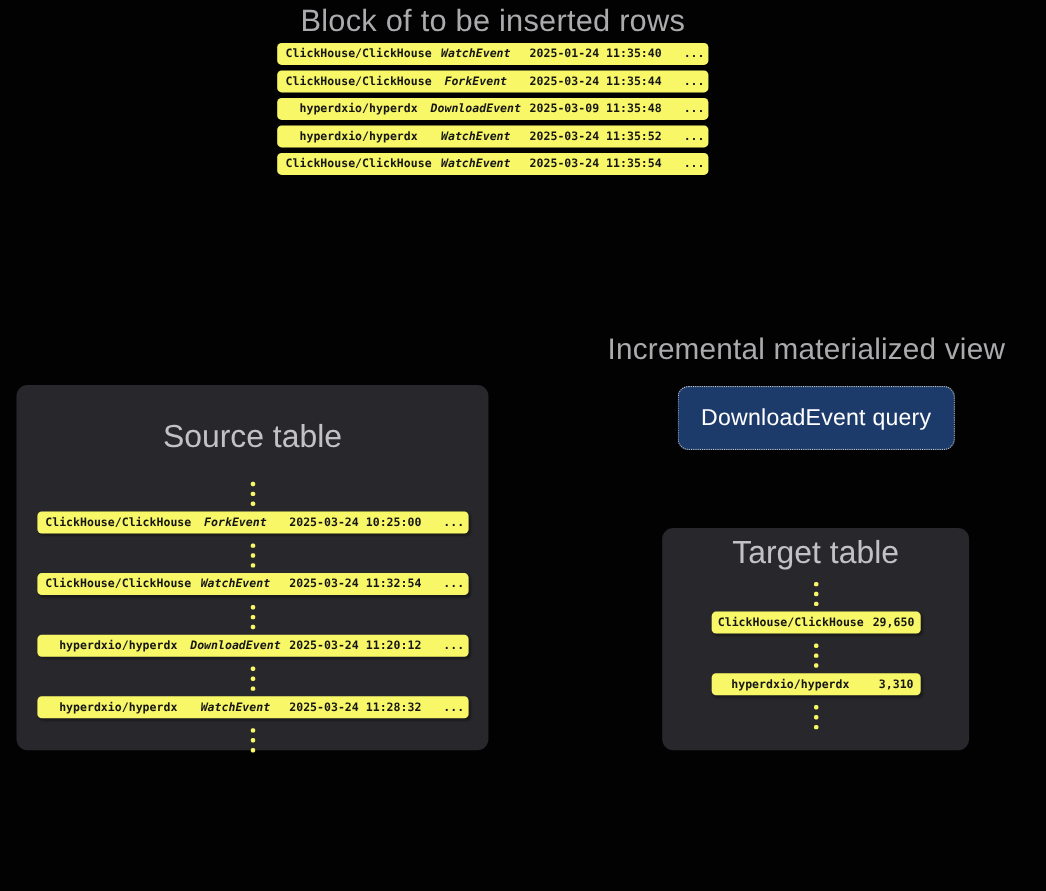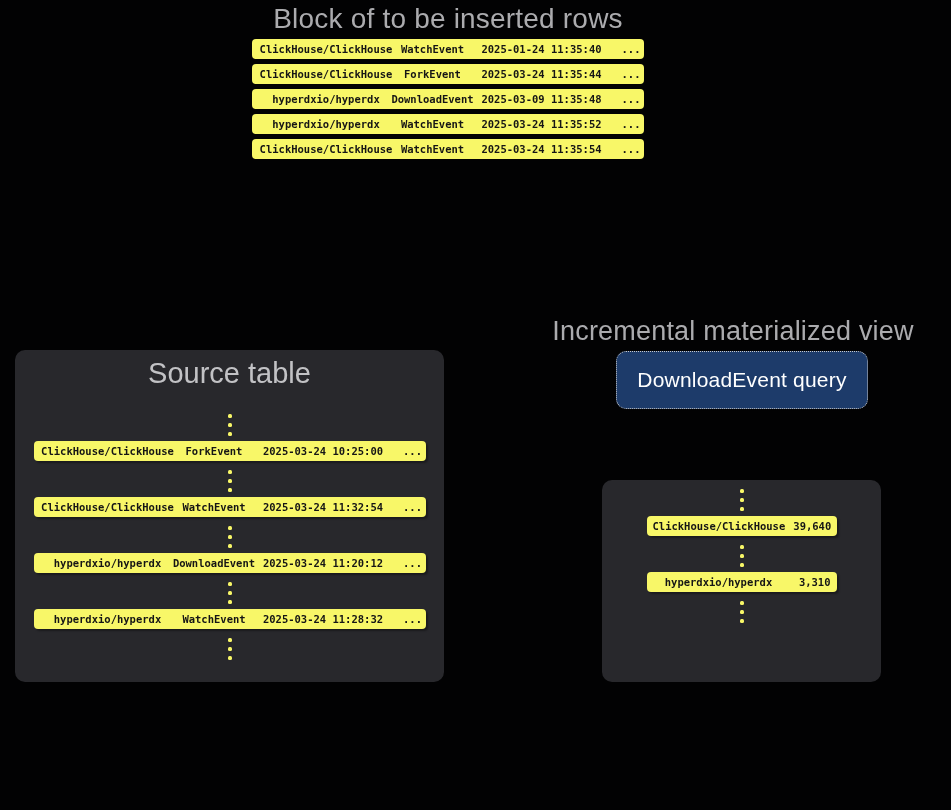--- a/index.html
+++ b/index.html
@@ -38,45 +38,45 @@
     height:20px;border-radius:4px;
     display:flex;align-items:center;
     font-family:"DejaVu Sans Mono", monospace;
     font-size:10.5px;font-weight:bold;color:var(--row-text);
     white-space:nowrap;flex:none;
     box-shadow:2px 2px 2px rgba(0,0,0,0.35);
   }
   .wide-row{width:392px;}
   .col{display:flex;justify-content:center;flex:none;}
   .col.repo{width:148px;}
-  .col.event{width:65px;}
+  .col.event{width:65px;font-style:italic;}
   .col.time{width:153px;}
   .col.more{flex:1;}
   .target-row{width:190px;padding:0 6px;box-sizing:border-box;}
   .t-repo{display:flex;justify-content:center;flex:1;}
   .t-count{display:flex;justify-content:flex-end;width:46px;flex:none;}
   
   #insert-rows{position:absolute;left:252px;top:39px;width:392px;}
   #insert-rows .data-row{margin-bottom:5px;box-shadow:none;}
   
   .vdots{display:flex;flex-direction:column;align-items:center;margin:6px 0 3px;flex:none;}
   .vdots i{
     width:4px;height:4px;border-radius:1.5px;display:block;
     background:var(--row-yellow);margin:2.5px 0;
   }
   
   #source-card{left:15px;top:350px;width:429px;height:332px;}
-  #source-card .card-title{margin-top:6px;}
+  #source-card .card-title{margin-top:30px;}
   #source-card .vdots.first{margin-top:21px;}
   
   #target-card{left:602px;top:480px;width:279px;height:202px;}
   #target-card .card-title{margin-top:6px;}
   
   #insert-title{left:148px;top:3px;width:600px;}
-  #mv-title{left:523px;top:316px;width:420px;font-size:27px;}
+  #mv-title{left:523px;top:302px;width:420px;font-size:27px;}
   
   #transform-btn{
     position:absolute;left:616px;top:351px;width:252px;height:58px;
     background:var(--button-blue);
     border:1.5px dotted var(--button-border);
     border-radius:10px;box-sizing:border-box;
     display:flex;align-items:center;justify-content:center;
     color:var(--button-text);font-size:21px;letter-spacing:.2px;
   }
 </style>
@@ -180,30 +180,31 @@
     </div>
 </div>
 
 <div class="page-title" id="mv-title">Incremental materialized view</div>
 
 <div id="transform-btn">
   <span>DownloadEvent query</span>
 </div>
 
 <div class="card" id="target-card">
+  <div class="card-title">Target table</div>
 
   <div class="vdots">
       <i></i>
       <i></i>
       <i></i>
     </div>
 
   <div class="data-row target-row">
     <span class="t-repo">ClickHouse/ClickHouse</span>
-    <span class="t-count">39,640</span>
+    <span class="t-count">29,650</span>
   </div>
 
   <div class="vdots">
       <i></i>
       <i></i>
       <i></i>
     </div>
 
   <div class="data-row target-row">
     <span class="t-repo">hyperdxio/hyperdx</span>

